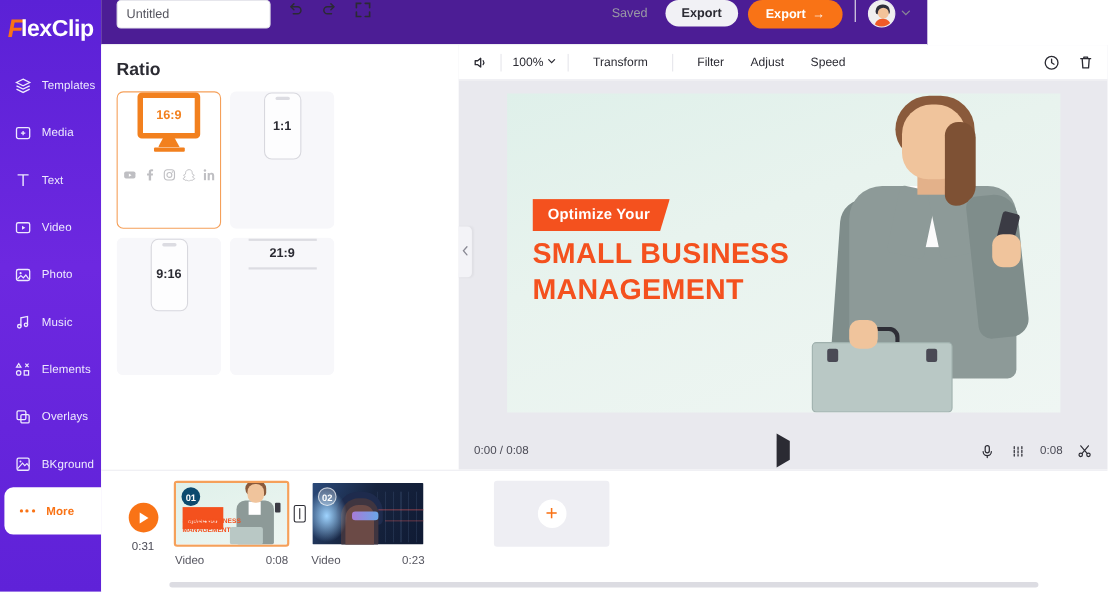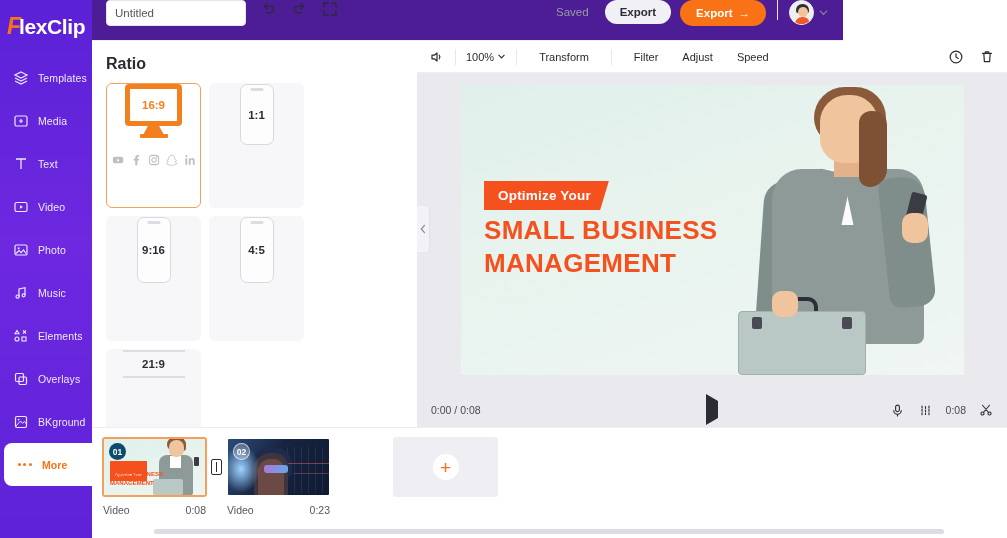--- a/index.html
+++ b/index.html
@@ -475,26 +475,20 @@
         </div>
       </div>
 
       <div class="ratio-card">
         <div class="phone tall">
           <span class="notch"></span>
           <span class="ratio-label">9:16</span>
         </div>
       </div>
 
-      <div class="ratio-card">
-        <div class="phone tall">
-          <span class="notch"></span>
-          <span class="ratio-label">4:5</span>
-        </div>
-      </div>
 
       <div class="ratio-card">
         <div class="wide-bar">
           <span class="ratio-label">21:9</span>
         </div>
       </div>
 
     </div>
   </div>
 
@@ -591,20 +585,26 @@
               <circle cx="12" cy="12" r="1.8" fill="none" stroke="#2b2b33" stroke-width="1.2"></circle>
               <path d="M5.2 10.6L12 2.6M10.8 10.6L4 2.6" fill="none" stroke="#2b2b33" stroke-width="1.2" stroke-linecap="round"></path>
             </svg>
           </span>
       </span>
     </div>
   </div>
 
   <div class="timeline">
     <div class="tl-inner">
+      <div class="tl-play-col">
+        <div class="tl-play">
+            <i></i>
+          </div>
+        <div class="tl-total">0:31</div>
+      </div>
 
       <div class="clip selected">
         <div class="clip-thumb">
           <div class="thumb1">
             <div class="t1-person">
               <span class="t1-body"></span>
                 <span class="t1-shirt"></span>
               <span class="t1-hair"></span>
                 <span class="t1-head"></span>
               <span class="t1-ph"></span>

